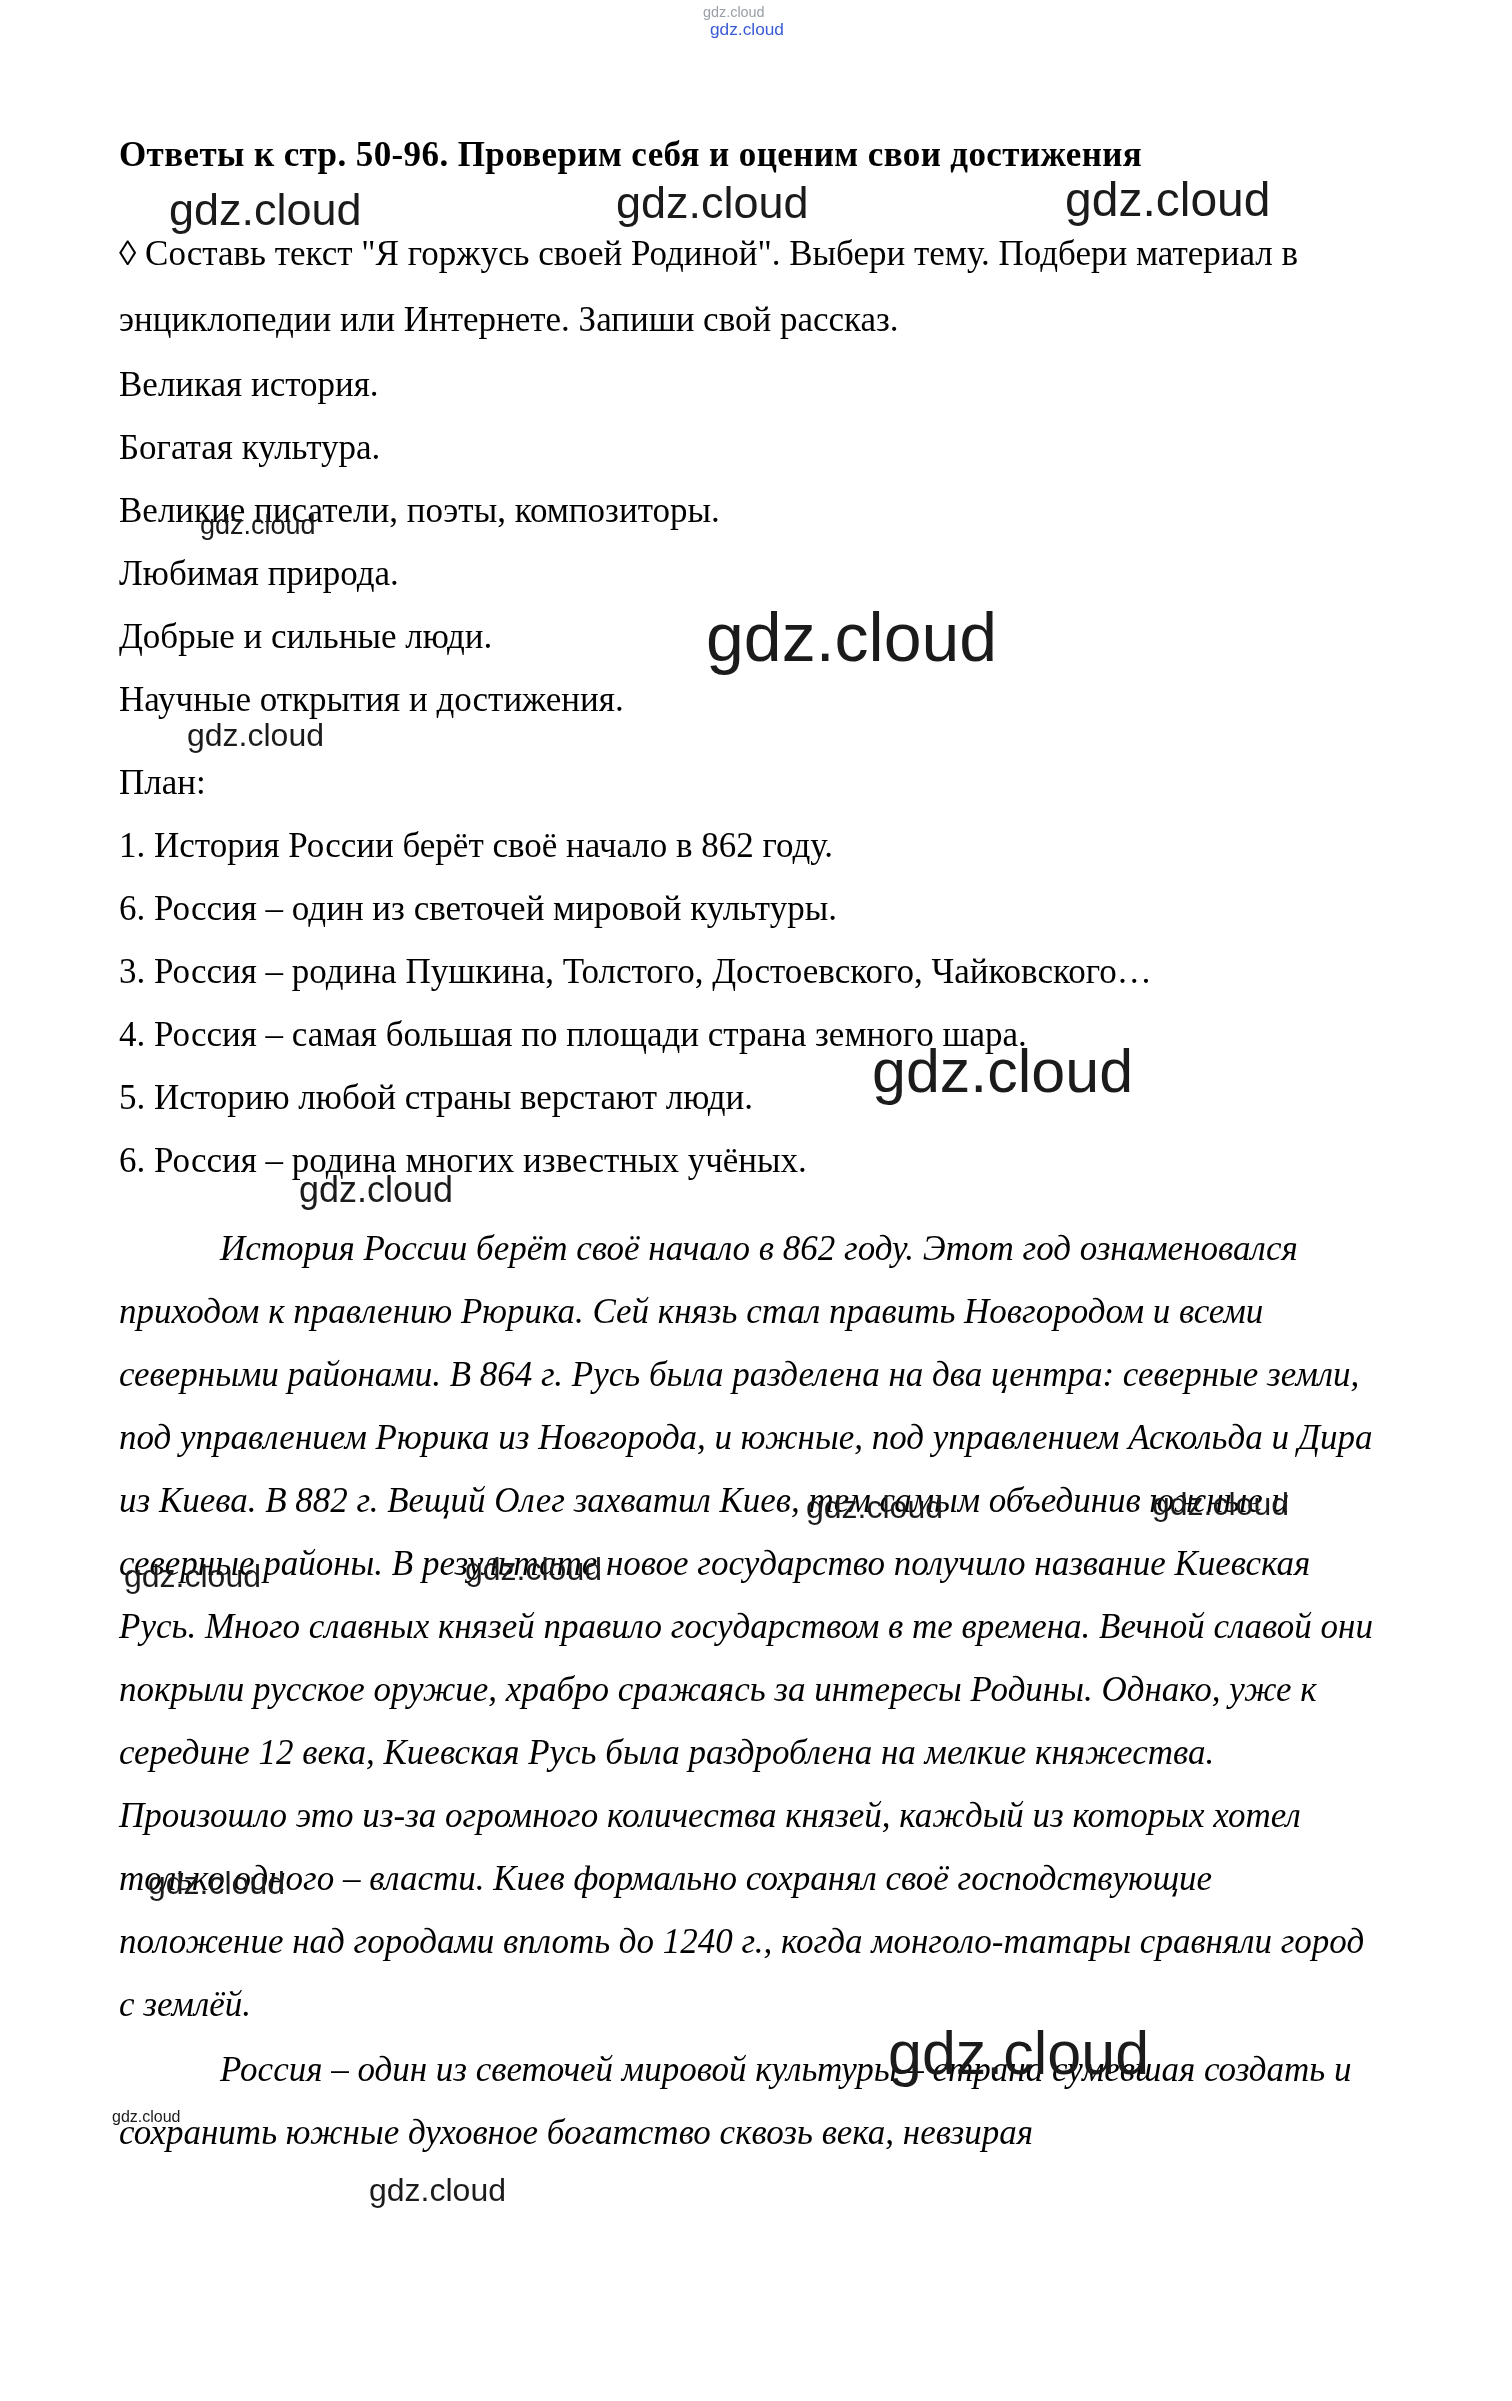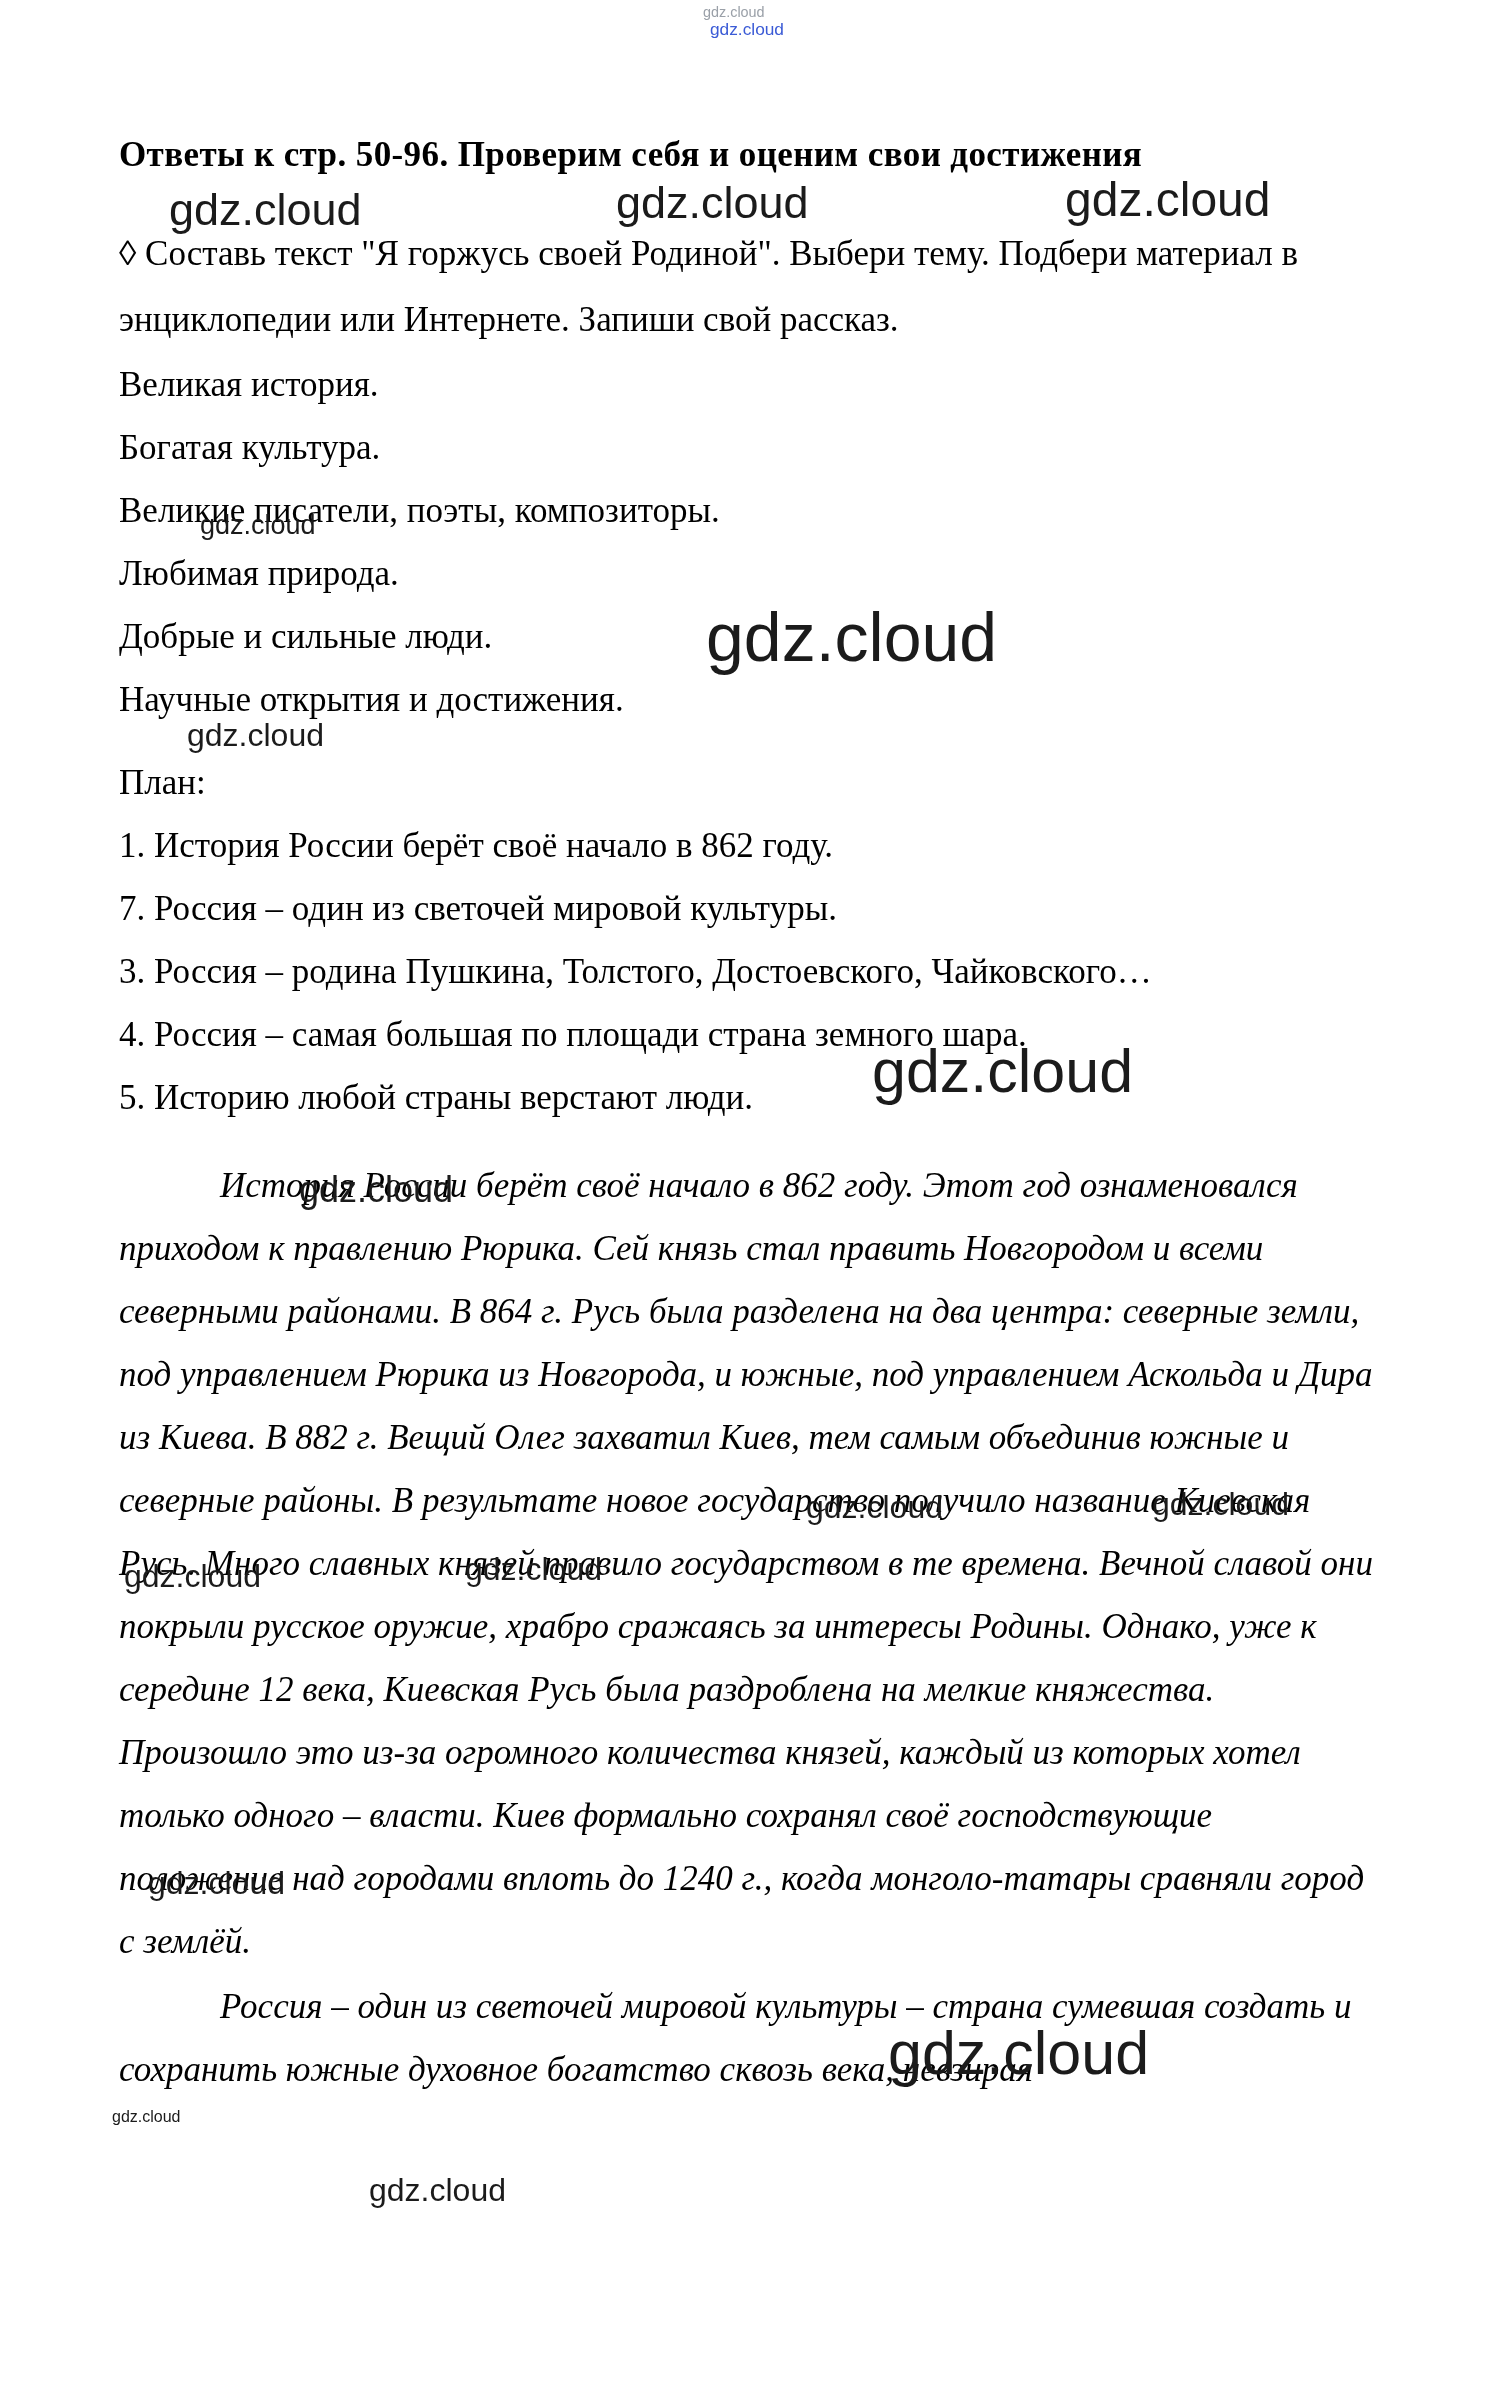--- a/index.html
+++ b/index.html
@@ -100,24 +100,25 @@
         <p class="theme-item">Великие писатели, поэты, композиторы.</p>
         <p class="theme-item">Любимая природа.</p>
         <p class="theme-item">Добрые и сильные люди.</p>
         <p class="theme-item">Научные открытия и достижения.</p>
       </div>
 
     <p class="plan-heading">План:</p>
 
     <div class="plan">
         <p class="plan-item">1. История России берёт своё начало в 862 году.</p>
-        <p class="plan-item">7. Россия – один из светочей мировой культуры.</p>
+        <p class="plan-item">6. Россия – один из светочей мировой культуры.</p>
         <p class="plan-item">3. Россия – родина Пушкина, Толстого, Достоевского, Чайковского…</p>
         <p class="plan-item">4. Россия – самая большая по площади страна земного шара.</p>
         <p class="plan-item">5. Историю любой страны верстают люди.</p>
+        <p class="plan-item">6. Россия – родина многих известных учёных.</p>
       </div>
 
     <div class="essay">
       <p class="essay-p">История России берёт своё начало в 862 году. Этот год ознаменовался приходом к правлению Рюрика. Сей князь стал править Новгородом и всеми северными районами. В 864 г. Русь была разделена на два центра: северные земли, под управлением Рюрика из Новгорода, и южные, под управлением Аскольда и Дира из Киева. В 882 г. Вещий Олег захватил Киев, тем самым объединив южные и северные районы. В результате новое государство получило название Киевская Русь. Много славных князей правило государством в те времена. Вечной славой они покрыли русское оружие, храбро сражаясь за интересы Родины. Однако, уже к середине 12 века, Киевская Русь была раздроблена на мелкие княжества. Произошло это из-за огромного количества князей, каждый из которых хотел только одного – власти. Киев формально сохранял своё господствующие положение над городами вплоть до 1240 г., когда монголо-татары сравняли город с землёй.</p>
       <p class="essay-p">Россия – один из светочей мировой культуры – страна сумевшая создать и сохранить южные духовное богатство сквозь века, невзирая</p>
     </div>
   </div>
 
   <span class="wm wm-top-gray">gdz.cloud</span>
   <span class="wm wm-top-blue">gdz.cloud</span>

